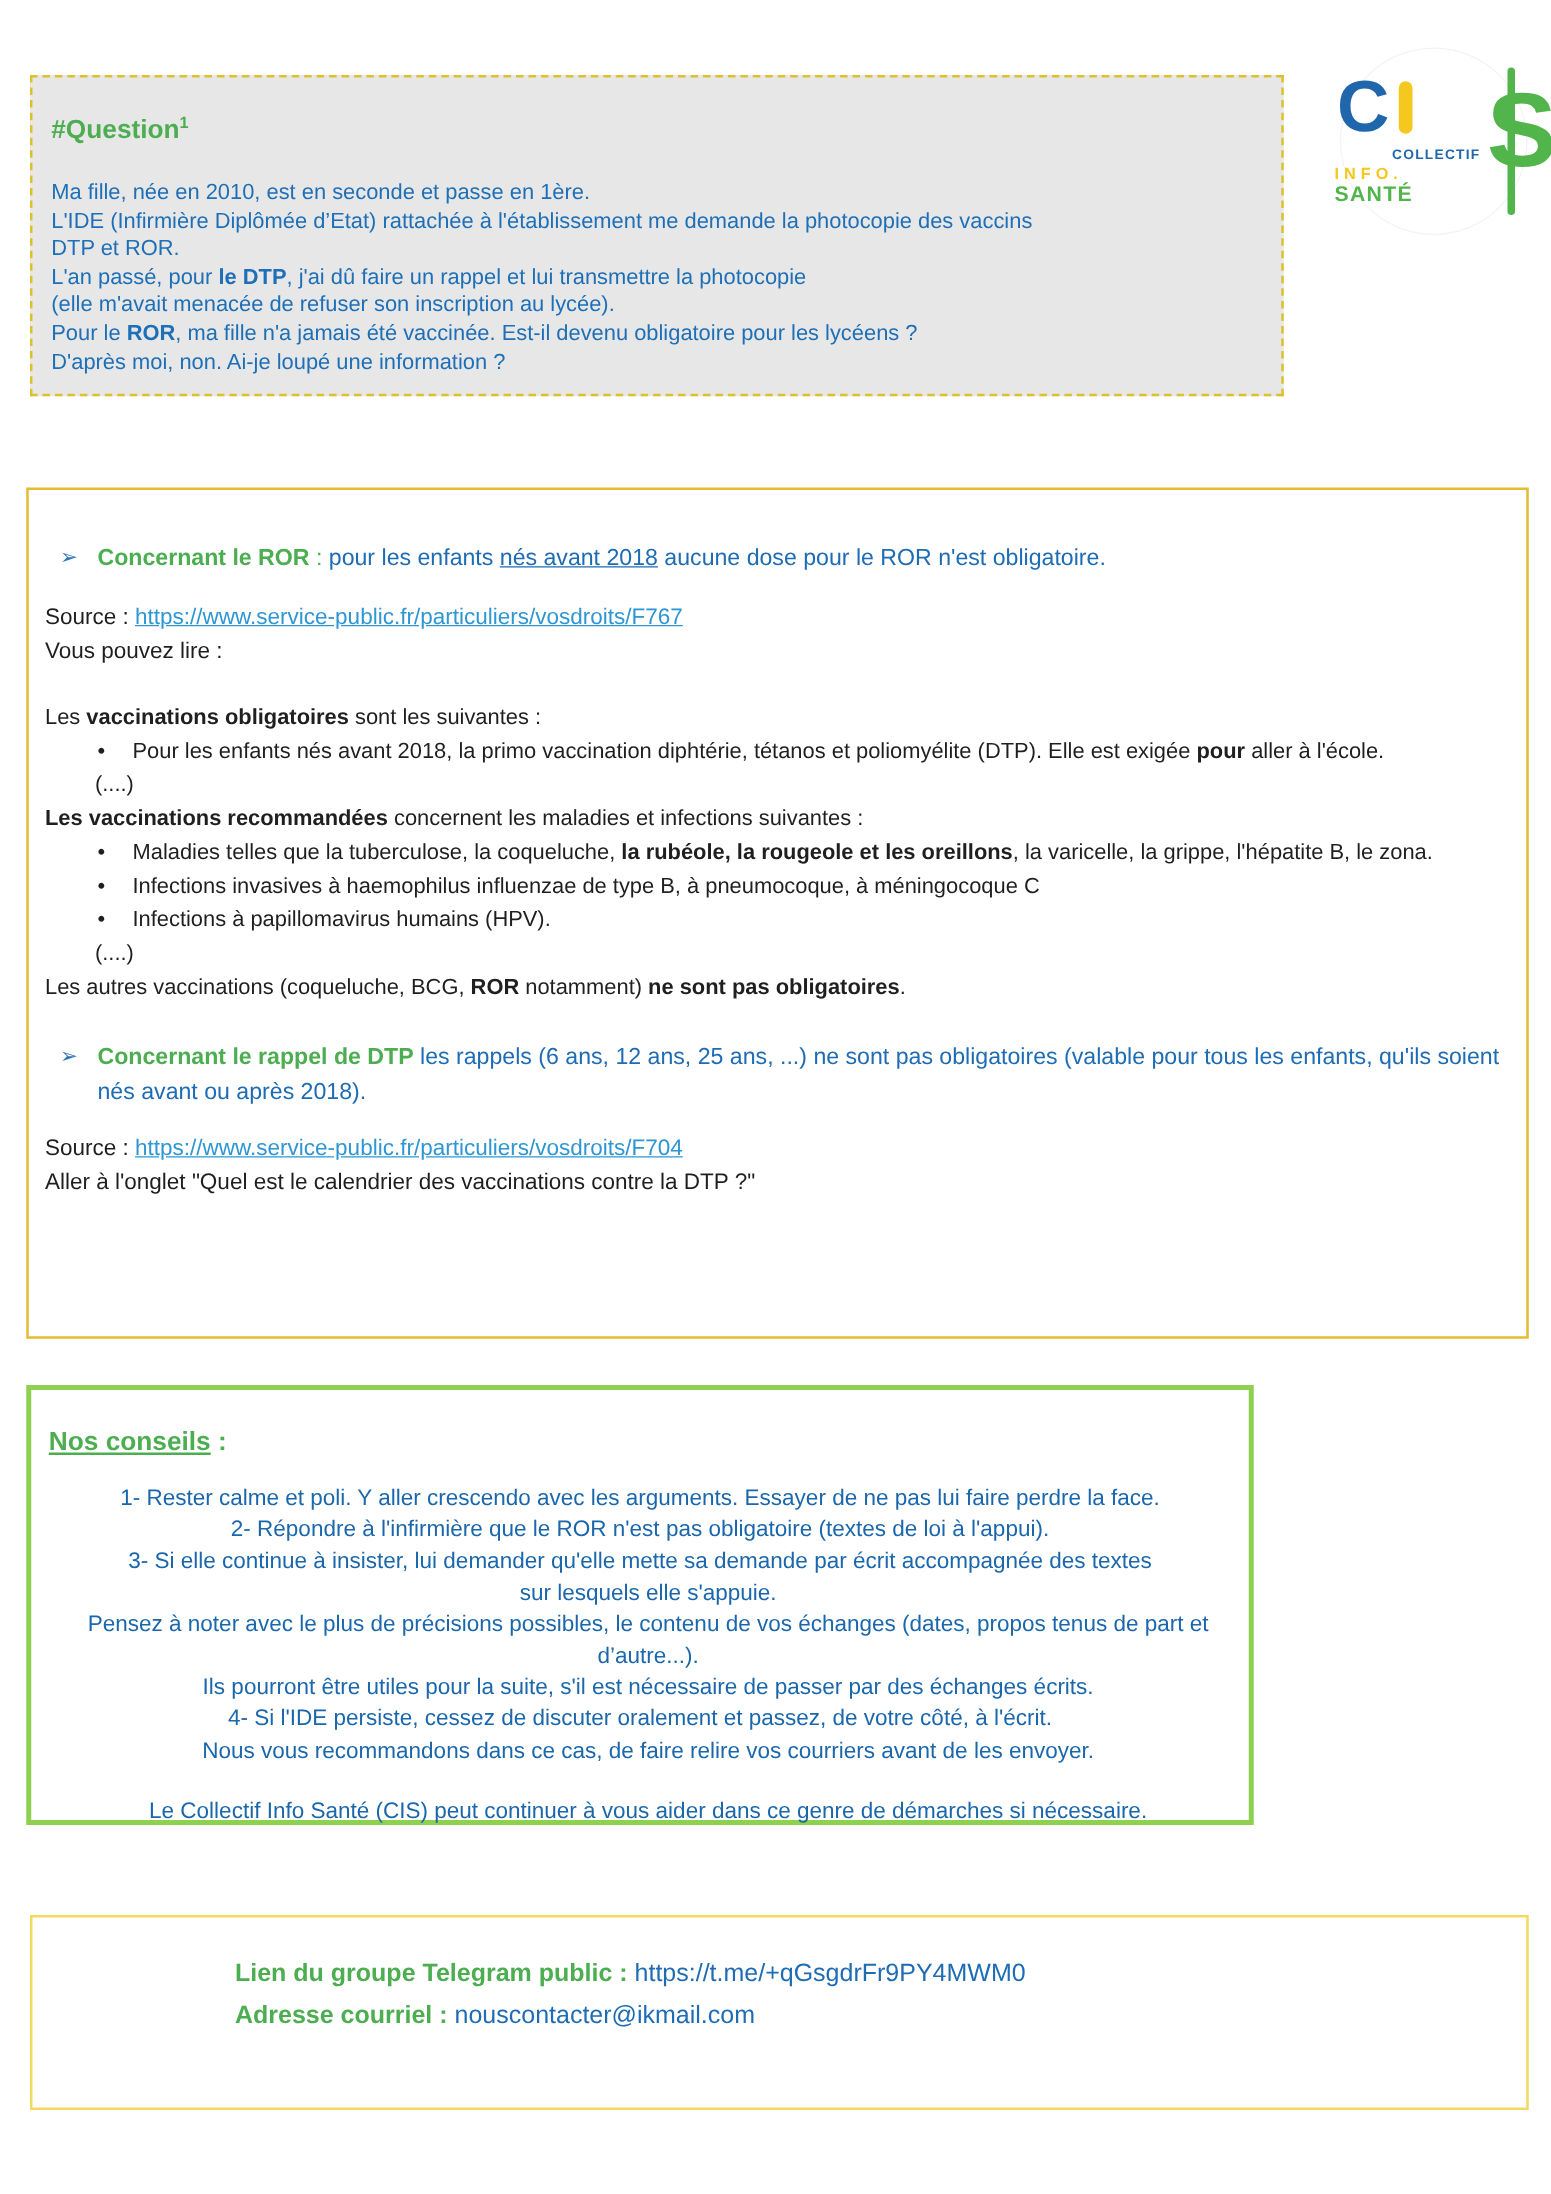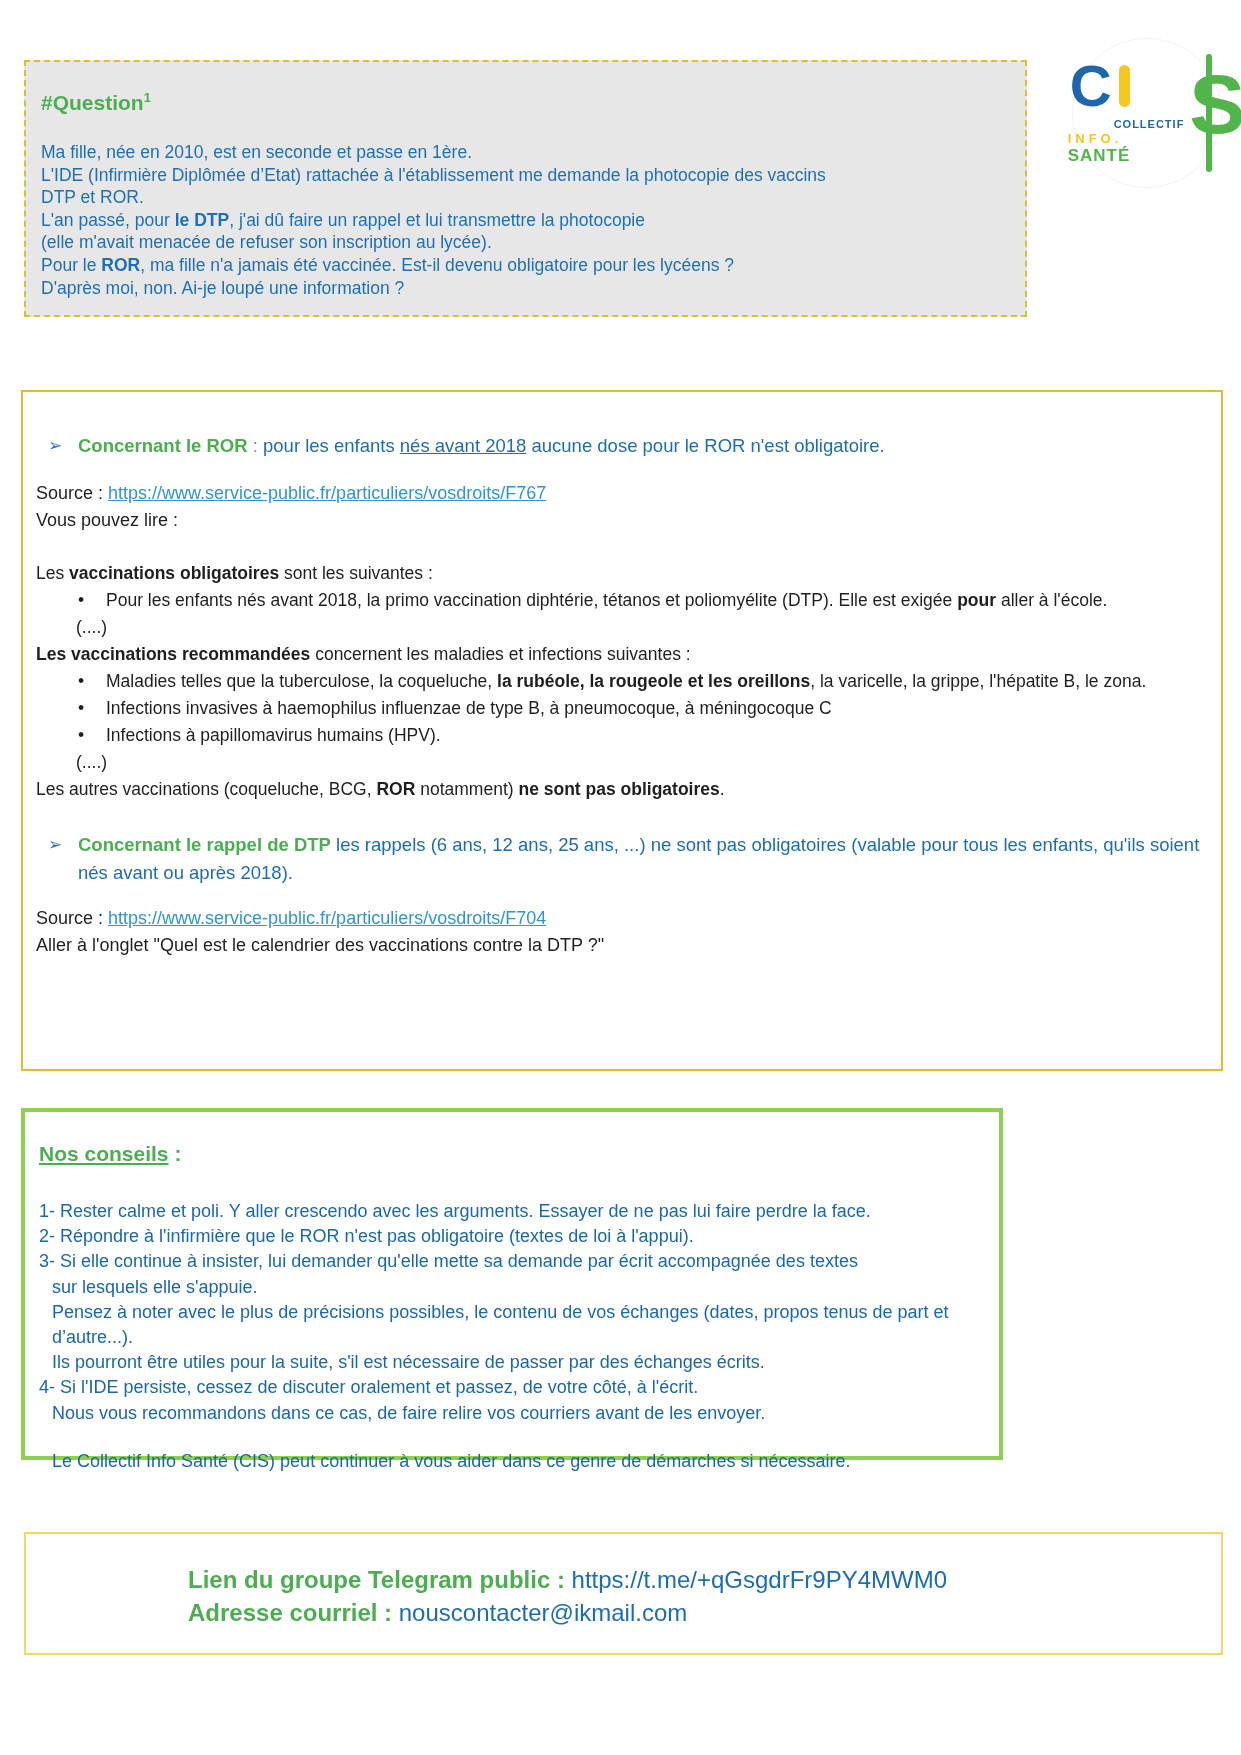--- a/index.html
+++ b/index.html
@@ -68,30 +68,30 @@
   .source-block2 { margin-top:18px; font-size:18px; line-height:27px; }
   
   .conseils-box {
     position:absolute; left:21px; top:1108px;
     width:982px; height:352px;
     border:4px solid #8ed050; background:#ffffff;
     padding:0 14px 0 14px;
   }
   .conseils-title { margin-top:30px; color:#4cae50; font-size:21px; font-weight:bold; }
   .conseils-title .t { text-decoration:underline; }
-  .conseils-body { margin-top:33px; color:#1b67ac; font-size:18px; line-height:25.2px; }
+  .conseils-body { margin-top:20px; color:#1b67ac; font-size:18px; line-height:25.2px;text-align:center; }
   .conseils-body .indent { padding-left:13px; }
   .conseils-body .last { margin-top:23px; padding-left:13px; }
   
   .footer-box {
     position:absolute; left:24px; top:1532px;
-    width:1199px; height:123px;
+    width:1199px; height:156px;
     border:2px solid #f3d95f; background:#ffffff;
     padding:29px 0 0 162px;
-    font-size:24px; line-height:33px;
+    font-size:20px; line-height:33px;
   }
   .f-label { color:#4cae50; font-weight:bold; }
   .f-value { color:#1e6cb3; }
 </style>
 </head>
 <body>
 
 <div class="question-box">
   <div class="q-title"><span>#Question</span><sup>1</sup></div>
   <div class="q-text">

